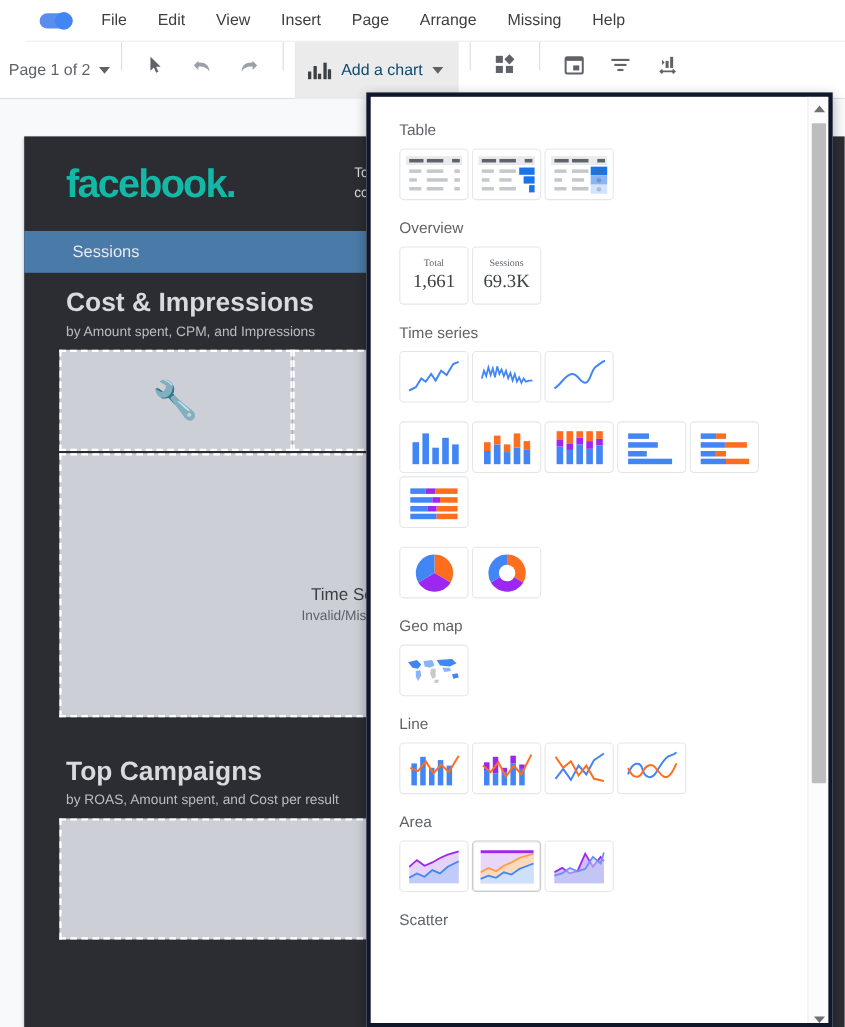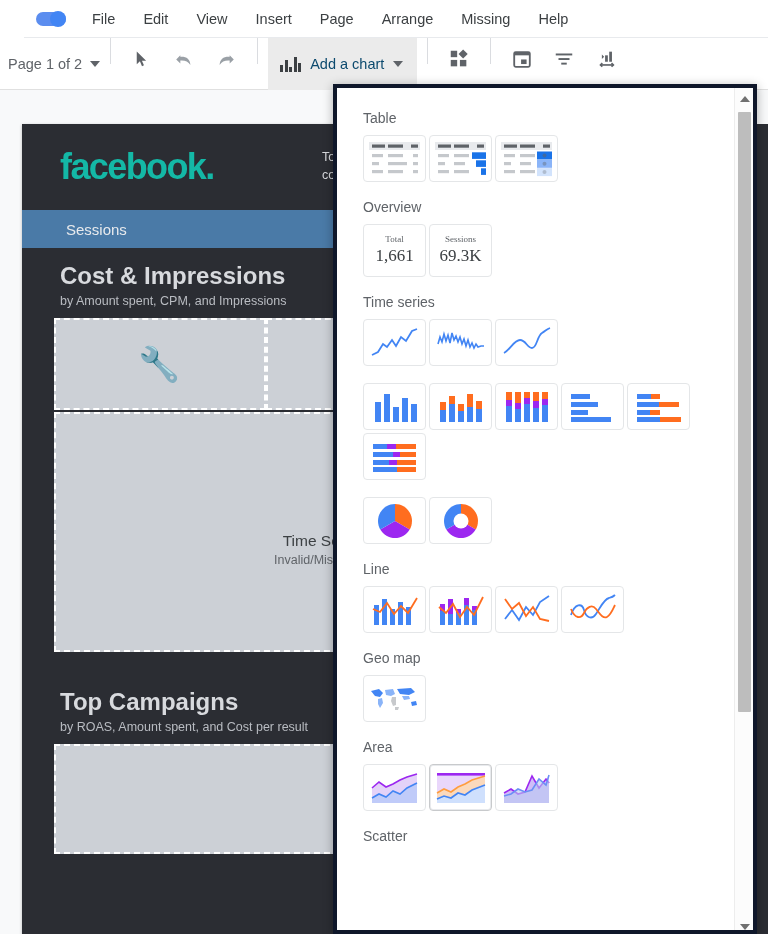--- a/index.html
+++ b/index.html
@@ -494,20 +494,38 @@
             <path d="M20 20 L20 3 A17 17 0 0 1 34.7 28.5 Z" fill="#ff6d1f"></path>
             <path d="M20 20 L34.7 28.5 A17 17 0 0 1 5.3 28.5 Z" fill="#9c27f0"></path>
             <path d="M20 20 L5.3 28.5 A17 17 0 0 1 20 3 Z" fill="#4285f4"></path>
             <circle cx="20" cy="20" r="7.5" fill="#ffffff"></circle>
           </svg>
         </div>
       </div>
     </div>
 
     <div class="grp">
+      <div class="grp-label">Geo map</div>
+      <div class="row">
+        <div class="card">
+          <svg width="52" height="30" viewBox="0 0 52 30">
+            <path d="M2 7 L10 5 L14 9 L11 13 L6 12 Z" fill="#4285f4"></path>
+            <path d="M9 15 L13 14 L14 19 L11 24 L9 20 Z" fill="#8ab4f8"></path>
+            <path d="M16 6 L24 5 L26 10 L22 12 L17 11 Z" fill="#8ab4f8"></path>
+            <path d="M23 13 L27 13 L27 21 L24 22 L22 17 Z" fill="#c7c9cc"></path>
+            <path d="M28 5 L42 4 L46 8 L40 11 L31 10 Z" fill="#4285f4"></path>
+            <path d="M33 12 L40 12 L41 15 L35 16 Z" fill="#8ab4f8"></path>
+            <path d="M42 18 L47 17 L48 21 L43 22 Z" fill="#4285f4"></path>
+            <path d="M26 23 L30 23 L29 26 L26 26 Z" fill="#c7c9cc"></path>
+          </svg>
+        </div>
+      </div>
+    </div>
+
+    <div class="grp">
       <div class="grp-label">Line</div>
       <div class="row">
         <div class="card">
           <svg width="52" height="34" viewBox="0 0 52 34">
             <rect x="5" y="12" width="5" height="20" fill="#4285f4"></rect>
             <rect x="13" y="6" width="5" height="26" fill="#4285f4"></rect>
             <rect x="21" y="16" width="5" height="16" fill="#4285f4"></rect>
             <rect x="29" y="9" width="5" height="23" fill="#4285f4"></rect>
             <rect x="37" y="14" width="5" height="18" fill="#4285f4"></rect>
             <polyline points="4,16 11,19 18,10 25,21 32,13 39,20 48,5" fill="none" stroke="#ff6d1f" stroke-width="1.8"></polyline>
@@ -537,38 +555,20 @@
         <div class="card">
           <svg width="52" height="34" viewBox="0 0 52 34">
             <path d="M4 22 C8 10, 15 10, 17 17 C19 25, 25 27, 29 21 C33 15, 37 6, 42 5 C46 4, 47 3, 48 2" fill="none" stroke="#4285f4" stroke-width="1.8"></path>
             <path d="M4 16 C8 26, 14 26, 17 20 C20 14, 25 11, 29 16 C33 21, 36 26, 40 24 C44 22, 46 16, 48 12" fill="none" stroke="#ff6d1f" stroke-width="1.8"></path>
           </svg>
         </div>
       </div>
     </div>
 
     <div class="grp">
-      <div class="grp-label">Geo map</div>
-      <div class="row">
-        <div class="card">
-          <svg width="52" height="30" viewBox="0 0 52 30">
-            <path d="M2 7 L10 5 L14 9 L11 13 L6 12 Z" fill="#4285f4"></path>
-            <path d="M9 15 L13 14 L14 19 L11 24 L9 20 Z" fill="#8ab4f8"></path>
-            <path d="M16 6 L24 5 L26 10 L22 12 L17 11 Z" fill="#8ab4f8"></path>
-            <path d="M23 13 L27 13 L27 21 L24 22 L22 17 Z" fill="#c7c9cc"></path>
-            <path d="M28 5 L42 4 L46 8 L40 11 L31 10 Z" fill="#4285f4"></path>
-            <path d="M33 12 L40 12 L41 15 L35 16 Z" fill="#8ab4f8"></path>
-            <path d="M42 18 L47 17 L48 21 L43 22 Z" fill="#4285f4"></path>
-            <path d="M26 23 L30 23 L29 26 L26 26 Z" fill="#c7c9cc"></path>
-          </svg>
-        </div>
-      </div>
-    </div>
-
-    <div class="grp">
       <div class="grp-label">Area</div>
       <div class="row">
         <div class="card">
           <svg width="52" height="34" viewBox="0 0 52 34">
             <path d="M3 17 L10 11 L17 16 L24 13 L31 9 L38 6 L48 3 L48 32 L3 32 Z" fill="#c39bf0" opacity=".45"></path>
             <polyline points="3,17 10,11 17,16 24,13 31,9 38,6 48,3" fill="none" stroke="#9c27f0" stroke-width="1.6"></polyline>
             <path d="M3 27 L10 23 L17 26 L24 20 L31 23 L38 17 L48 12 L48 32 L3 32 Z" fill="#a8c7fa" opacity=".6"></path>
             <polyline points="3,27 10,23 17,26 24,20 31,23 38,17 48,12" fill="none" stroke="#4285f4" stroke-width="1.6"></polyline>
           </svg>
         </div>

